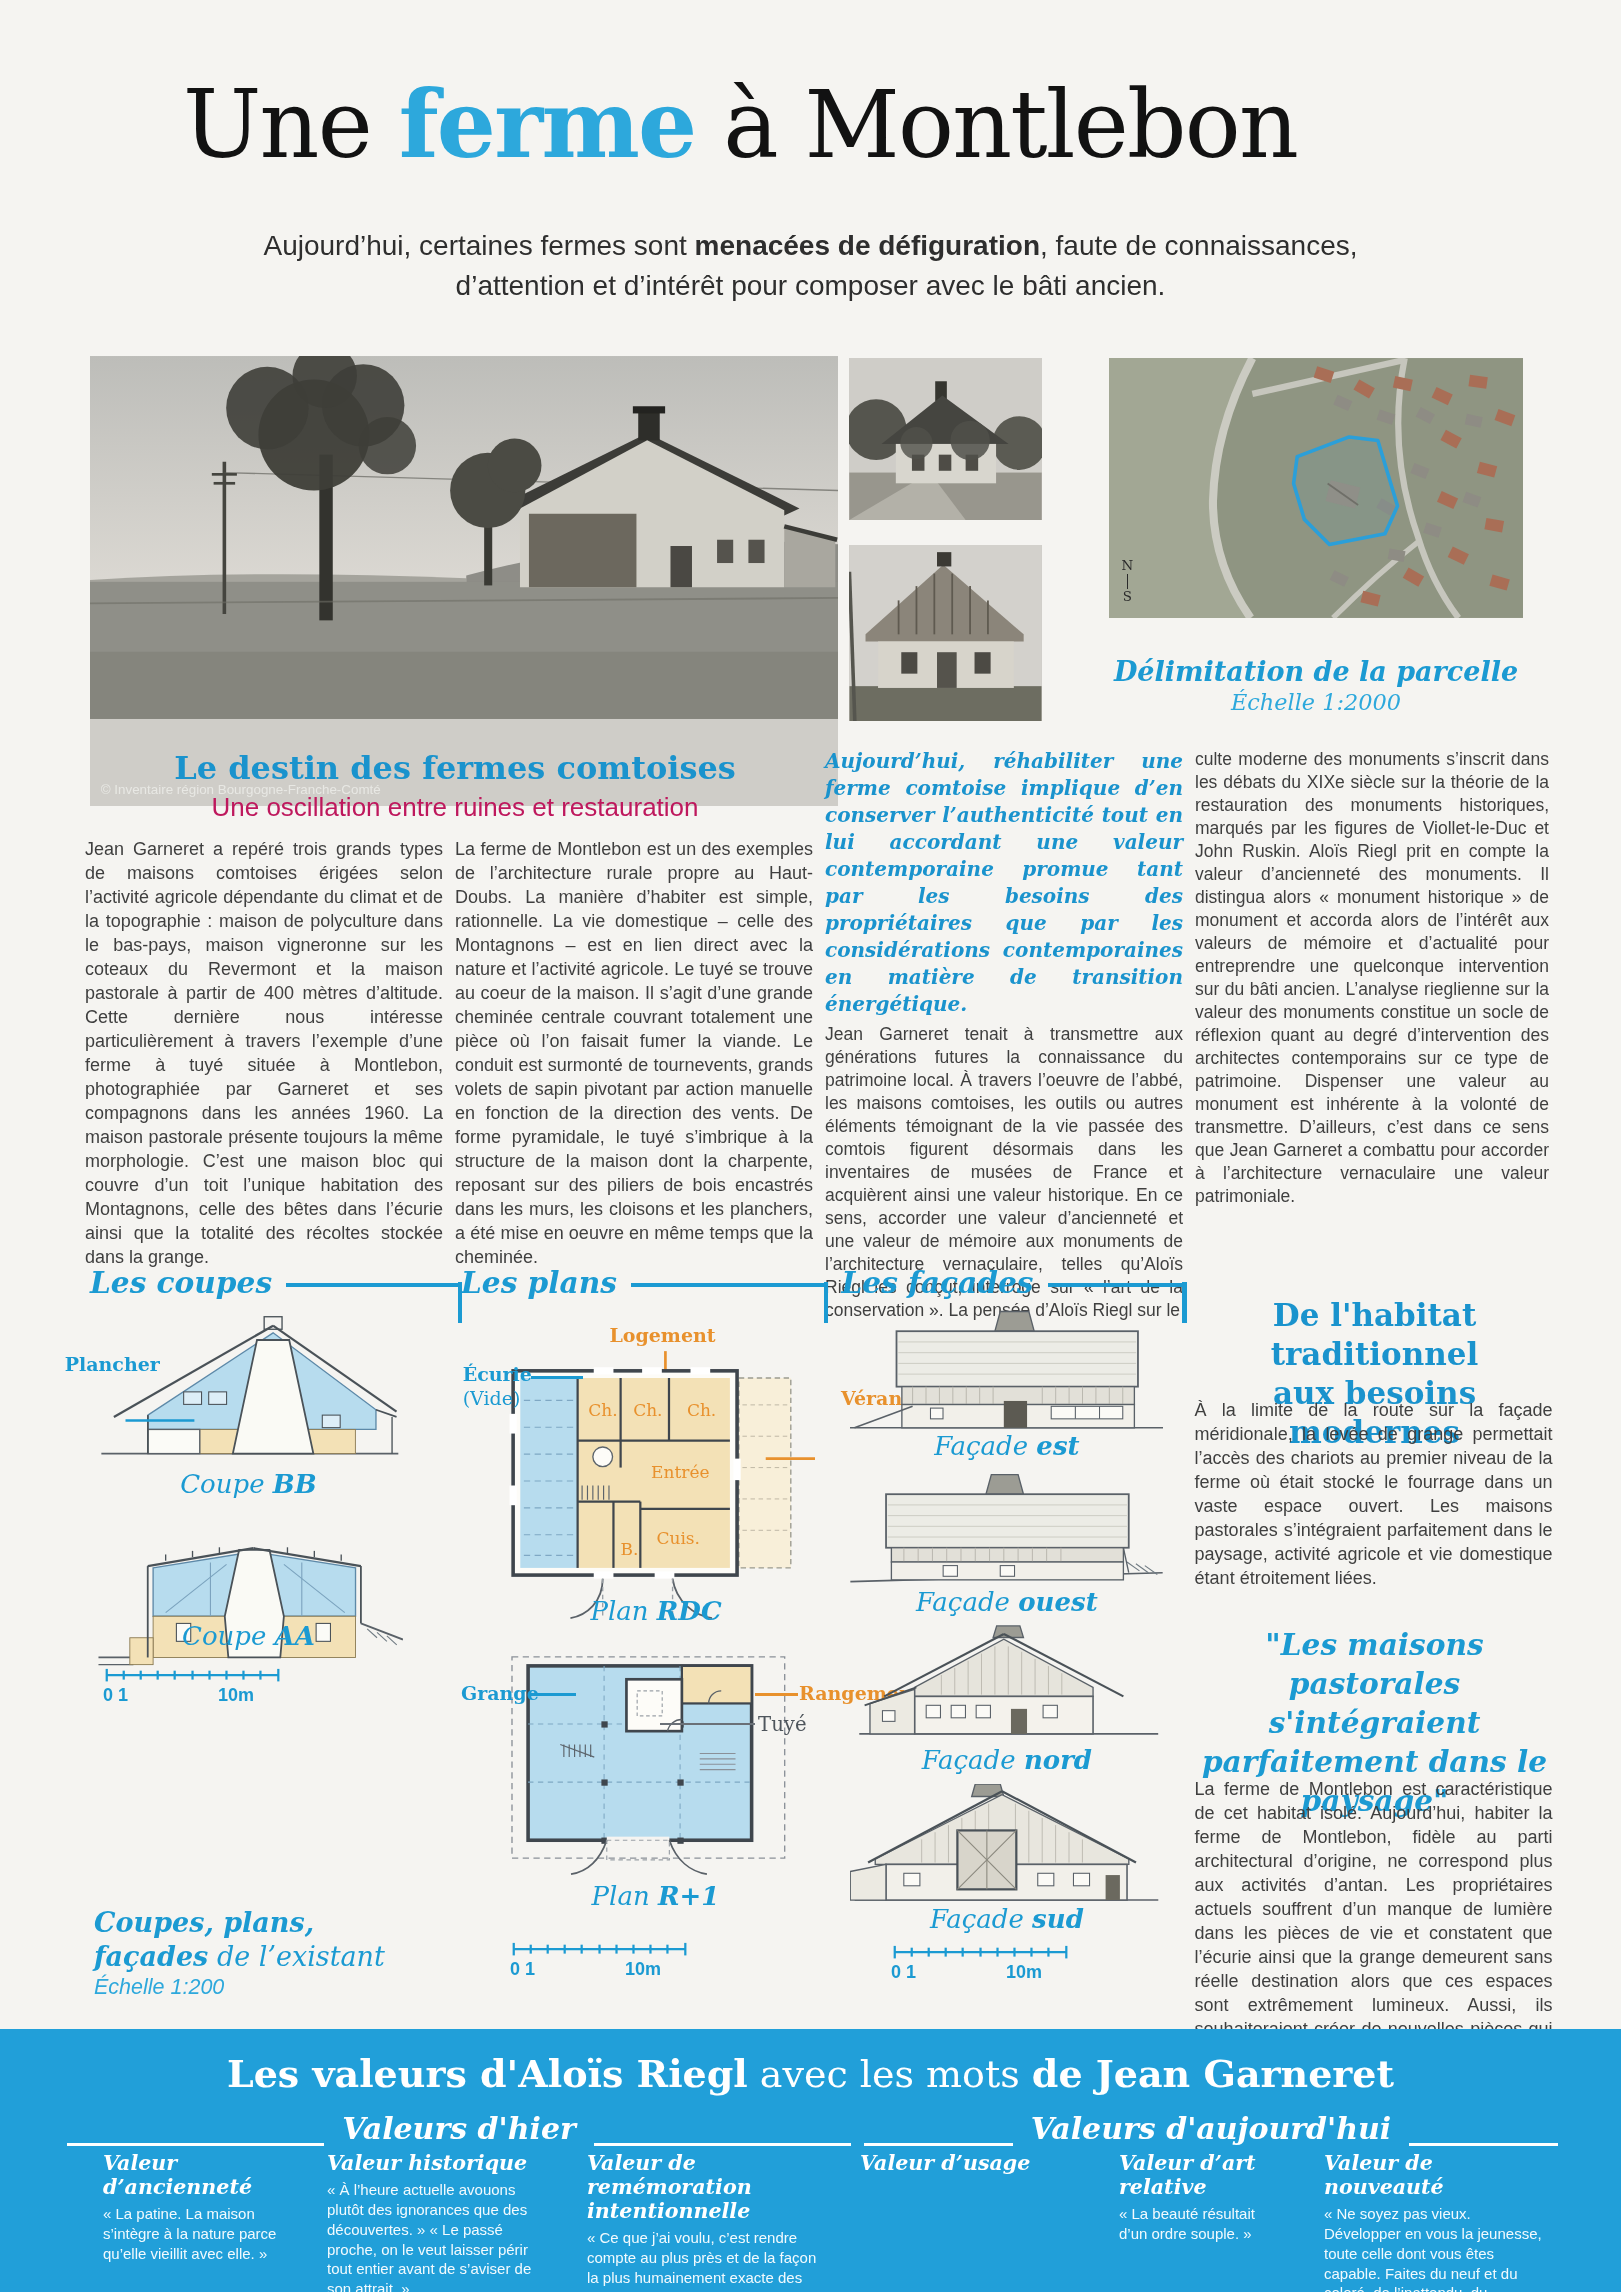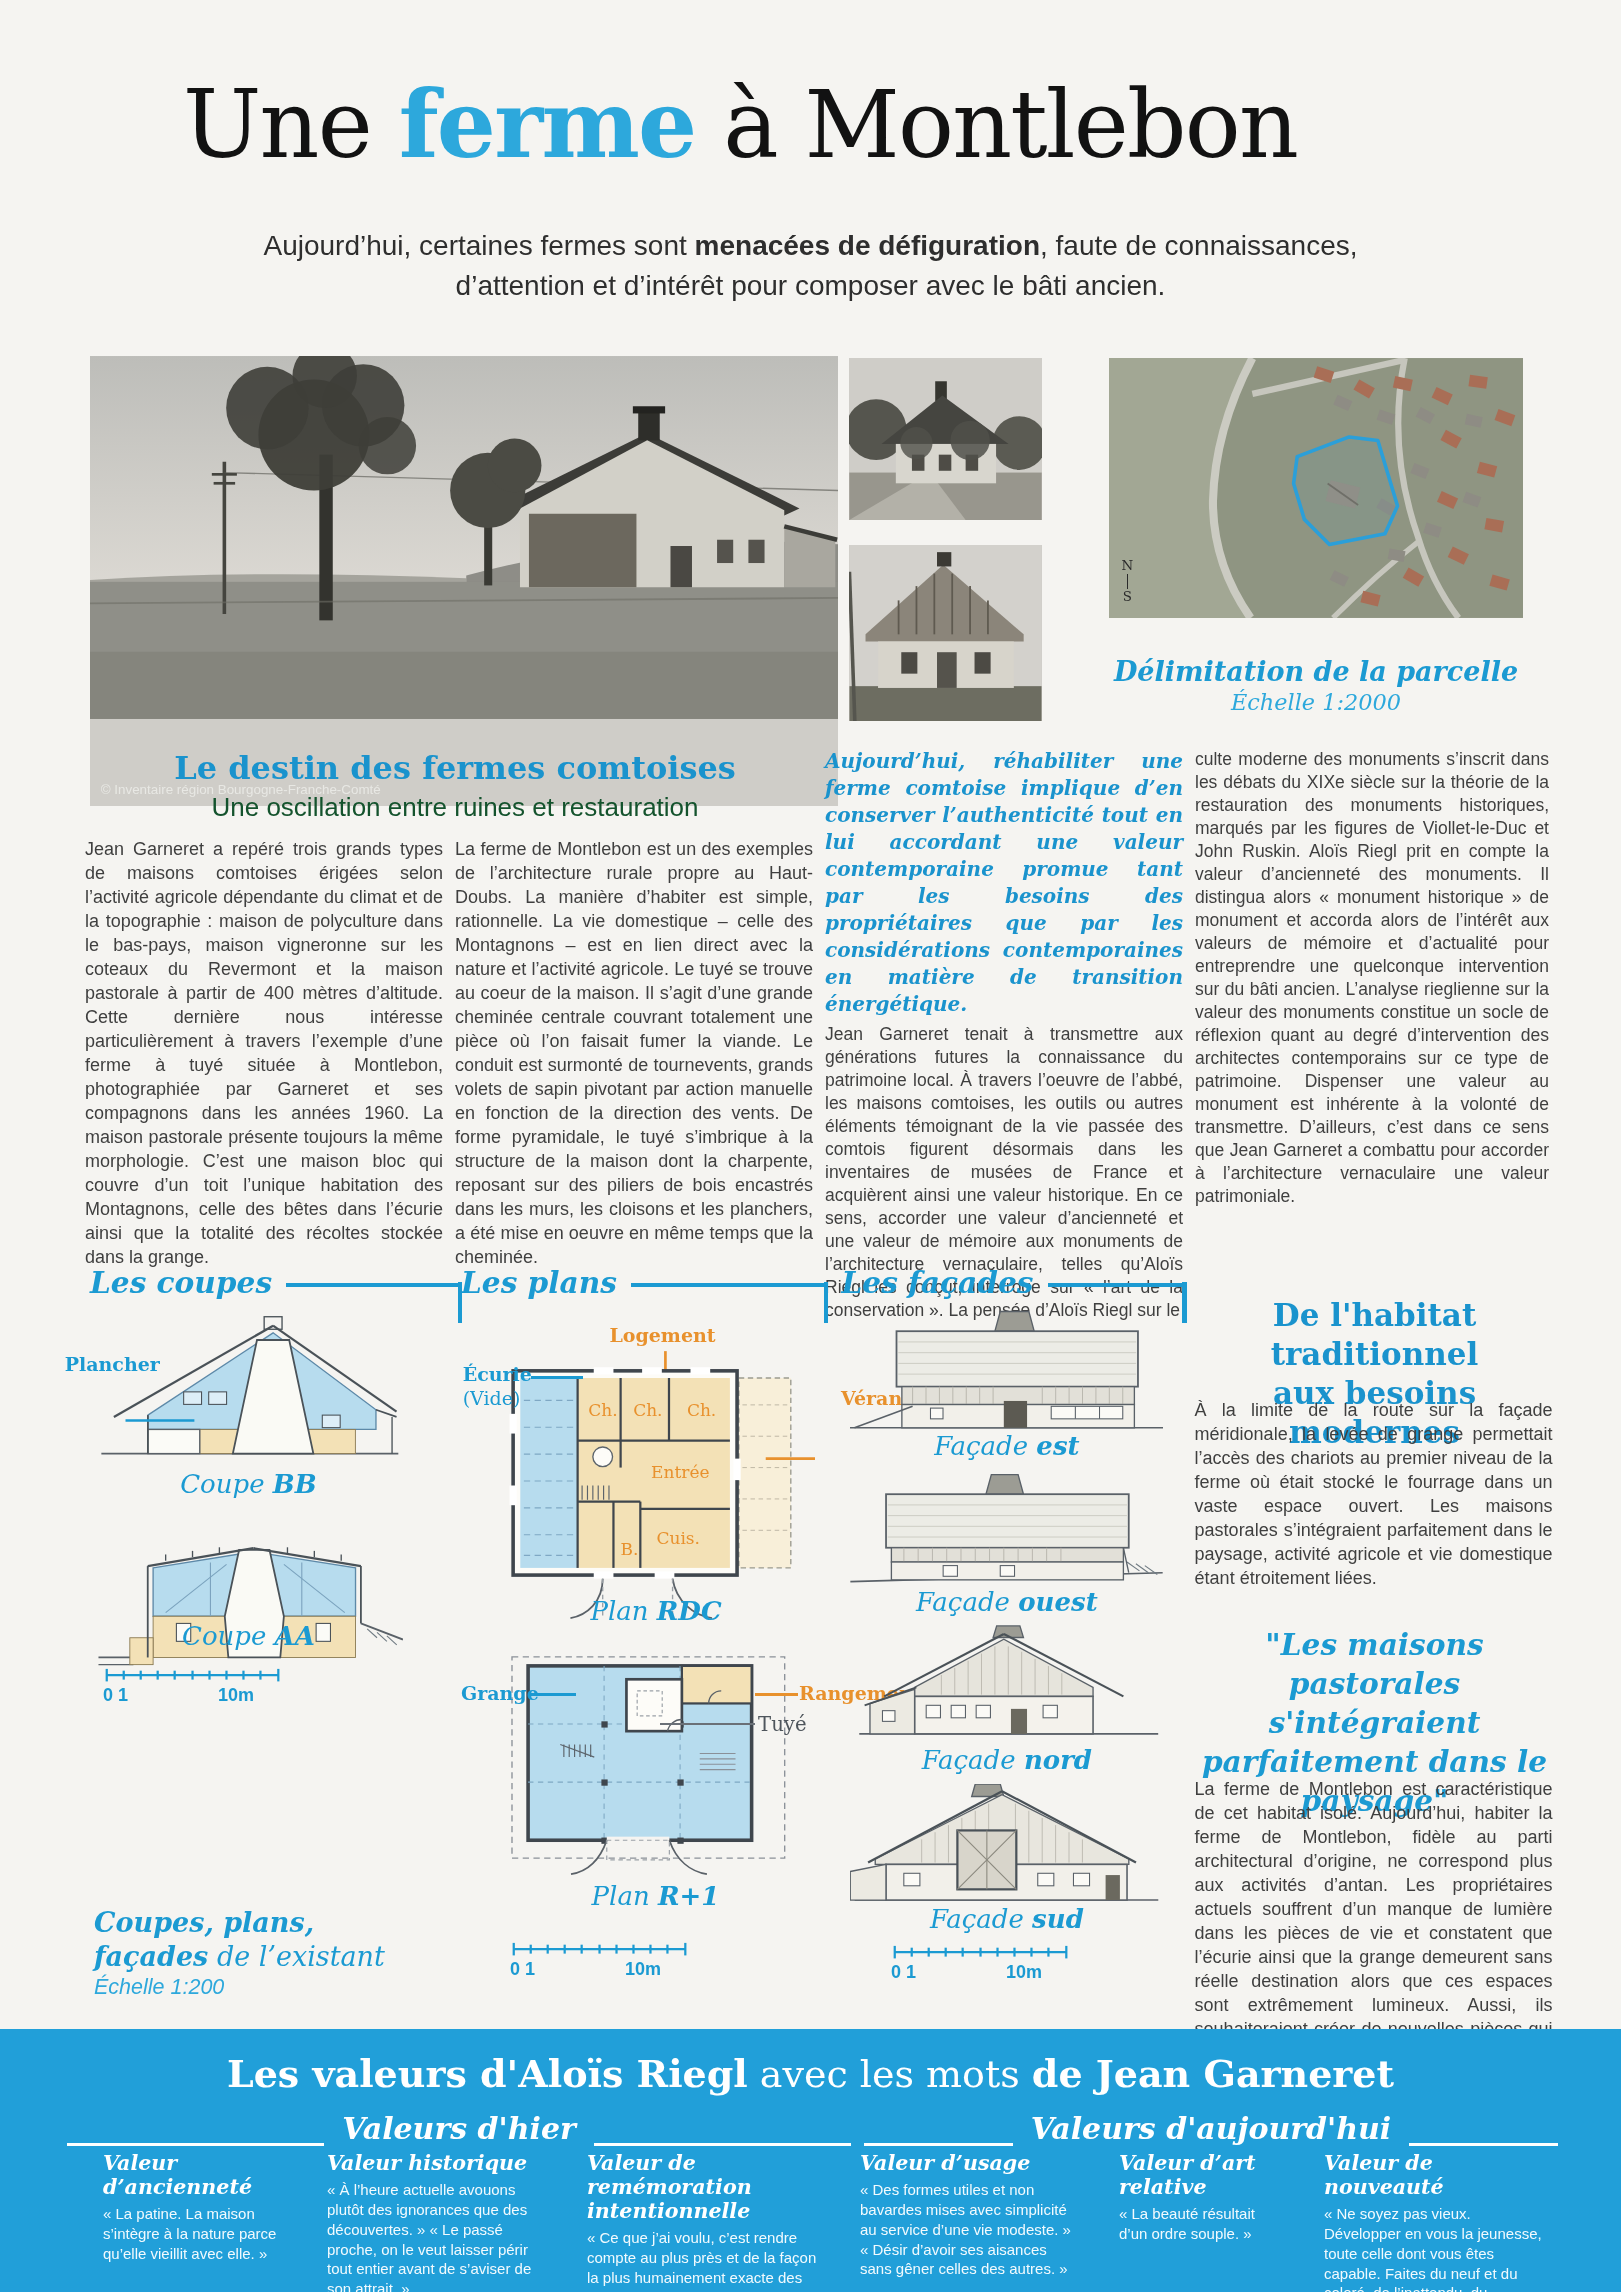--- a/index.html
+++ b/index.html
@@ -24,21 +24,21 @@
       font-size:27px;color:#1b9ad2;}
   .map-caption .s{font-family:"DejaVu Serif","Liberation Serif",serif;font-style:italic;
       font-size:22.4px;color:#2da8dc;margin-top:1.8px;}
   .compass{left:12.5px;bottom:14.3px;color:#2a2a2a;font-family:"DejaVu Serif",serif;font-size:13.4px;
       text-align:center;line-height:1.0;}
   .compass .bar{width:0.9px;height:14.3px;background:#2a2a2a;margin:1.8px auto;}
 
   
   .destin-title{left:90px;top:749px;width:730px;text-align:center;
       font-family:"DejaVu Serif","Liberation Serif",serif;font-weight:700;font-size:32px;color:#1a93cd;}
-  .destin-sub{left:90px;top:792px;width:730px;text-align:center;font-size:26px;color:#14532d;}
+  .destin-sub{left:90px;top:792px;width:730px;text-align:center;font-size:26px;color:#be185d;}
   .col{width:358px;font-size:18px;line-height:24px;text-align:justify;}
   .lead{font-family:"DejaVu Serif","Liberation Serif",serif;font-style:italic;font-weight:700;
       font-size:20px;line-height:27px;color:#1a93cd;text-align:justify;margin:0 0 5.4px 0;}
 
   
   .dcol{position:absolute;}
   .draw-header{position:absolute;display:flex;align-items:flex-start;}
   .draw-header h3{margin:0;font-family:"DejaVu Serif","Liberation Serif",serif;font-style:italic;
       font-weight:700;font-size:29.6px;color:#1b9ad2;white-space:nowrap;}
   .rule{flex:1;margin-top:18px;margin-left:14.3px;border-top:4.5px solid #1b9ad2;position:relative;}
@@ -692,21 +692,20 @@
     <div class="vitem" style="left:327px;top:122px;width:219px;">
       <div class="vn">Valeur historique</div>
       <div class="vt">« À l’heure actuelle avouons plutôt des ignorances que des découvertes. » « Le passé proche, on le veut laisser périr tout entier avant de s’aviser de son attrait. »</div>
     </div>
     <div class="vitem" style="left:587px;top:122px;width:233px;">
       <div class="vn">Valeur de remémoration intentionnelle</div>
       <div class="vt">« Ce que j’ai voulu, c’est rendre compte au plus près et de la façon la plus humainement exacte des choses comme elles sont. »</div>
     </div>
     <div class="vitem" style="left:860px;top:122px;width:215px;">
       <div class="vn">Valeur d’usage</div>
-      <div class="vt">« Des formes utiles et non bavardes mises avec simplicité au service d’une vie modeste. » « Désir d’avoir ses aisances sans gêner celles des autres. »</div>
     </div>
     <div class="vitem" style="left:1119px;top:122px;width:166px;">
       <div class="vn">Valeur d’art relative</div>
       <div class="vt">« La beauté résultait d’un ordre souple. »</div>
     </div>
     <div class="vitem" style="left:1324px;top:122px;width:224px;">
       <div class="vn">Valeur de nouveauté</div>
       <div class="vt">« Ne soyez pas vieux. Développer en vous la jeunesse, toute celle dont vous êtes capable. Faites du neuf et du coloré, de l’inattendu, du surprenant. »</div>
     </div>
   </div>

